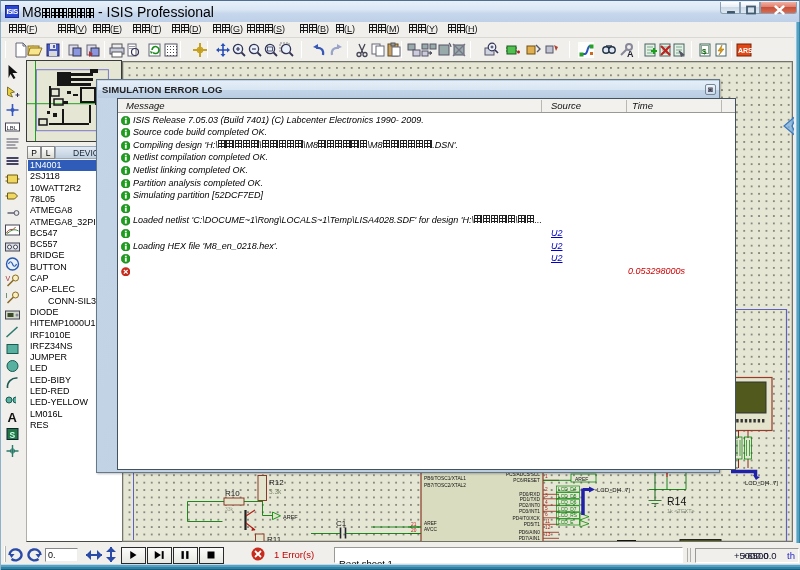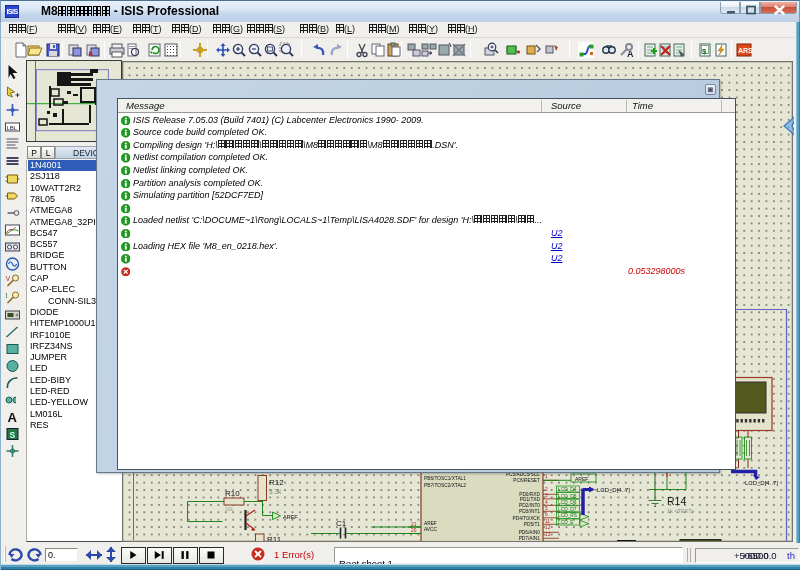--- a/index.html
+++ b/index.html
@@ -18,21 +18,21 @@
 .cjs{display:inline-block;width:7.4px;height:8px;margin:0 0.45px;vertical-align:0px;
  background-image:repeating-linear-gradient(to bottom,#222 0 1px,transparent 1px 3px),
   linear-gradient(90deg,transparent 0 3px,#222 3px 4px,transparent 4px),
   linear-gradient(90deg,#222 0 1px,transparent 1px 6.4px,#222 6.4px 7.4px);}
 
 #titlebar{left:0;top:0;width:800px;height:22px;
  background:linear-gradient(to bottom,#e7f0fa 0%,#dbe7f5 40%,#c6d7ec 60%,#bed0e8 100%);
  border-top:1px solid #4e6f8e;border-left:1px solid #7a97b5;border-right:1px solid #7a97b5;}
 #isislogo{left:5px;top:5px;width:14px;height:13px;background:#2a46d4;border:1px solid #1a2a90;
  color:#fff;font-size:7px;font-weight:bold;text-align:center;line-height:11px;letter-spacing:-0.5px;}
-#title-text{left:22px;top:4px;font-size:12px;font-weight:bold;color:#000;white-space:nowrap;margin-left:19px;}
+#title-text{left:22px;top:4px;font-size:14px;font-weight:normal;color:#000;white-space:nowrap;}
 
 .wbtn{top:2px;height:12px;border:1px solid #8aa0b4;border-top:none;
  background:linear-gradient(to bottom,#fdfeff,#e8eef5 45%,#ccd9e6 50%,#dfe9f2);}
 #btnmin{left:720px;width:20px;border-radius:0 0 0 3px;}
 #btnmax{left:740px;width:20px;}
 #btnclose{left:760px;width:37px;border-radius:0 0 3px 0;
  background:linear-gradient(to bottom,#f0b0a0,#e08070 45%,#c4513c 50%,#d96c50);}
 
 #menubar{left:1px;top:22px;width:798px;height:15px;background:#f0efec;font-size:9px;color:#111;}
 .mi{position:absolute;top:2px;white-space:nowrap;letter-spacing:0;}
@@ -600,20 +600,21 @@
           <text x="411" y="525.5" font-size="4.8" fill="#b02018" font-family="sans-serif">21</text>
           <text x="411" y="532" font-size="4.8" fill="#b02018" font-family="sans-serif">20</text>
         </svg>
         <svg width="18" height="28" viewBox="0 0 18 28" style="position:absolute;left:659px;top:50px;">
           <path d="M16 2L2 14l14 12-6-12z" fill="#7ab0e0" fill-opacity="0.75" stroke="#3a78c0" stroke-width="1.2"></path>
         </svg>
       </div>
     </div>
 
  <div class="abs" id="dlg">
+   <div id="dlgtitle">SIMULATION ERROR LOG</div>
    <div id="dlgclose">◙</div>
    <div id="dlgbody">
      <div id="dlghdr">
        <span style="position:absolute;left:8px;top:1px;">Message</span>
        <span style="position:absolute;left:433px;top:1px;">Source</span>
        <span style="position:absolute;left:514px;top:1px;">Time</span>
        <div class="colsep" style="left:423px;"></div>
        <div class="colsep" style="left:508px;"></div>
        <div class="colsep" style="left:603px;"></div>
      </div>

